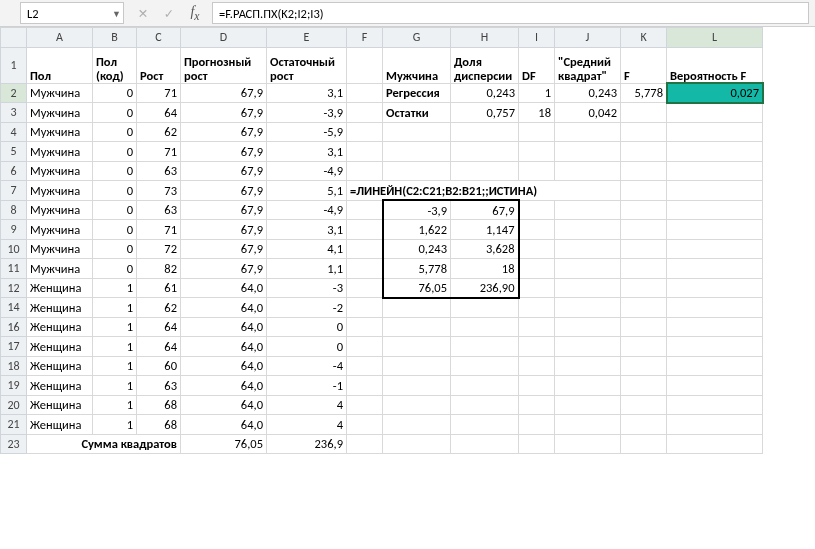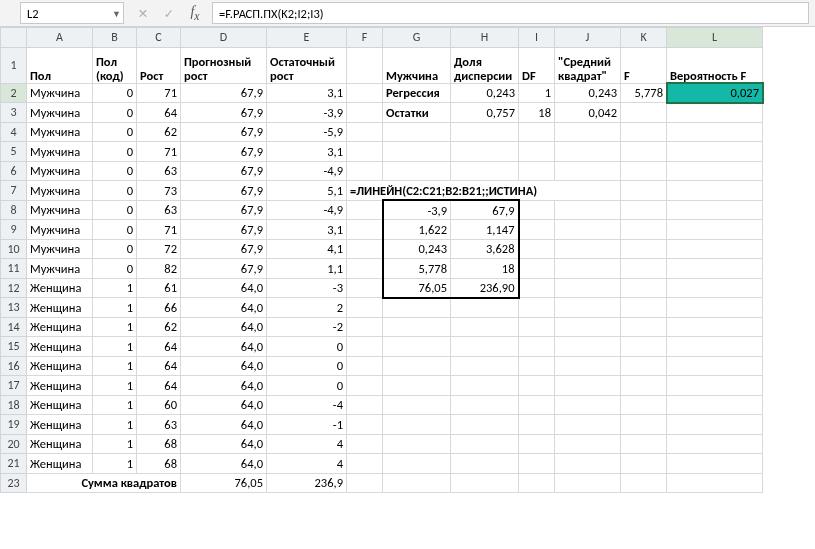--- a/index.html
+++ b/index.html
@@ -352,56 +352,26 @@
     <td></td>
     <td class="tr bleft bbottom">76,05</td>
     <td class="tr bright bbottom">236,90</td>
     <td></td>
             <td></td>
             <td></td>
             <td></td>
   </tr>
 
   <tr>
-    <th class="rowh">13</th>
-    <td class="tl">Женщина</td>
-    <td class="tr">1</td>
-    <td class="tr">66</td>
-    <td class="tr">64,0</td>
-    <td class="tr">2</td>
-    <td></td>
-            <td></td>
-            <td></td>
-            <td></td>
-            <td></td>
-            <td></td>
-            <td></td>
-  </tr>
-  <tr>
     <th class="rowh">14</th>
     <td class="tl">Женщина</td>
     <td class="tr">1</td>
     <td class="tr">62</td>
     <td class="tr">64,0</td>
     <td class="tr">-2</td>
-    <td></td>
-            <td></td>
-            <td></td>
-            <td></td>
-            <td></td>
-            <td></td>
-            <td></td>
-  </tr>
-  <tr>
-    <th class="rowh">15</th>
-    <td class="tl">Женщина</td>
-    <td class="tr">1</td>
-    <td class="tr">64</td>
-    <td class="tr">64,0</td>
-    <td class="tr">0</td>
     <td></td>
             <td></td>
             <td></td>
             <td></td>
             <td></td>
             <td></td>
             <td></td>
   </tr>
   <tr>
     <th class="rowh">16</th>

